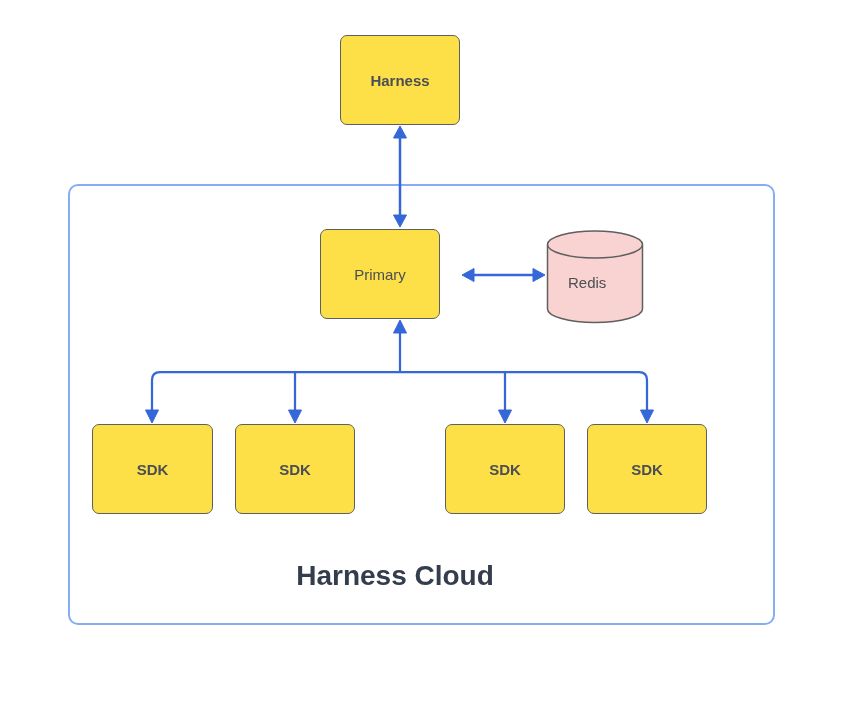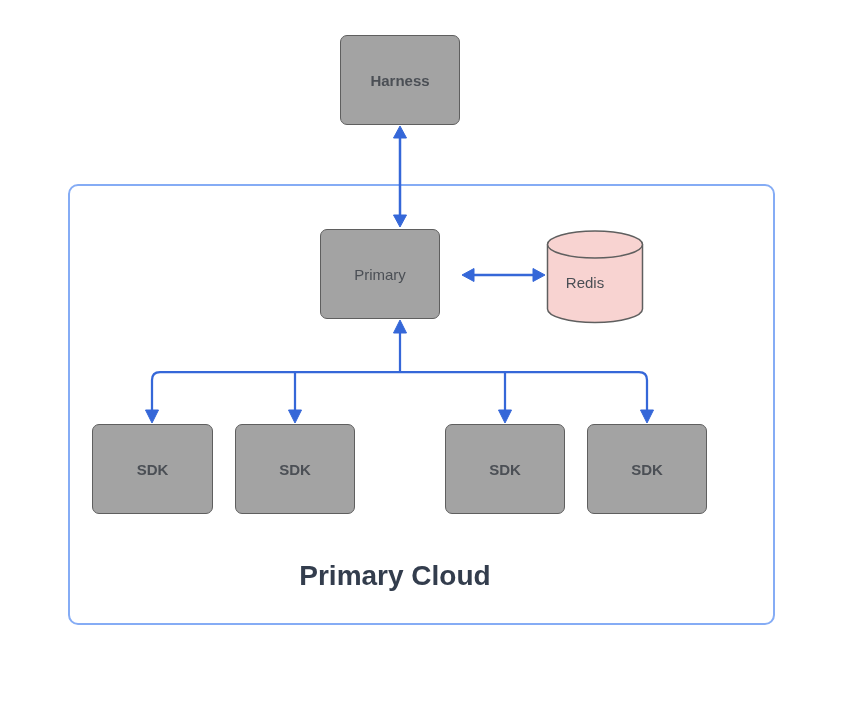--- a/index.html
+++ b/index.html
@@ -21,21 +21,21 @@
     top: 184px;
     width: 707px;
     height: 441px;
     border: 2.5px solid #85acf5;
     border-radius: 10px;
     background: #ffffff;
     box-sizing: border-box;
   }
   .node {
     position: absolute;
-    background: #a3a3a3;
+    background: #fde047;
     border: 1.5px solid #5f5f5f;
     border-radius: 7px;
     box-sizing: border-box;
     display: flex;
     align-items: center;
     justify-content: center;
     color: #4b4f55;
     font-size: 15px;
     z-index: 3;
   }
@@ -49,26 +49,25 @@
   .cylinder-wrap {
     position: absolute;
     left: 546px;
     top: 229px;
     width: 98px;
     height: 96px;
     z-index: 3;
   }
   .cylinder-label {
     position: absolute;
-    left: 536px;
+    left: 568px;
     top: 268px;
     width: 98px;
     height: 30px;
     line-height: 30px;
-    text-align: center;
     color: #4b4f55;
     font-size: 15px;
     z-index: 4;
   }
   .container-title {
     position: absolute;
     left: 195px;
     top: 560px;
     width: 400px;
     text-align: center;
@@ -128,21 +127,21 @@
   <div class="node bold node-sdk2">
     <span>SDK</span>
   </div>
   <div class="node bold node-sdk3">
     <span>SDK</span>
   </div>
   <div class="node bold node-sdk4">
     <span>SDK</span>
   </div>
 
-  <div class="container-title">Primary Cloud</div>
+  <div class="container-title">Harness Cloud</div>
 
   <svg class="edges-layer" viewBox="0 0 841 703">
 
     <path class="edge-line edge-main" d="M400,137 L400,216"></path>
     <polygon class="arrowhead" points="400,126 393.5,138 406.5,138"></polygon>
     <polygon class="arrowhead" points="400,227 393.5,215 406.5,215"></polygon>
 
     <path class="edge-line edge-main" d="M473,275 L534,275"></path>
     <polygon class="arrowhead" points="462,275 474,268.5 474,281.5"></polygon>
     <polygon class="arrowhead" points="545,275 533,268.5 533,281.5"></polygon>

